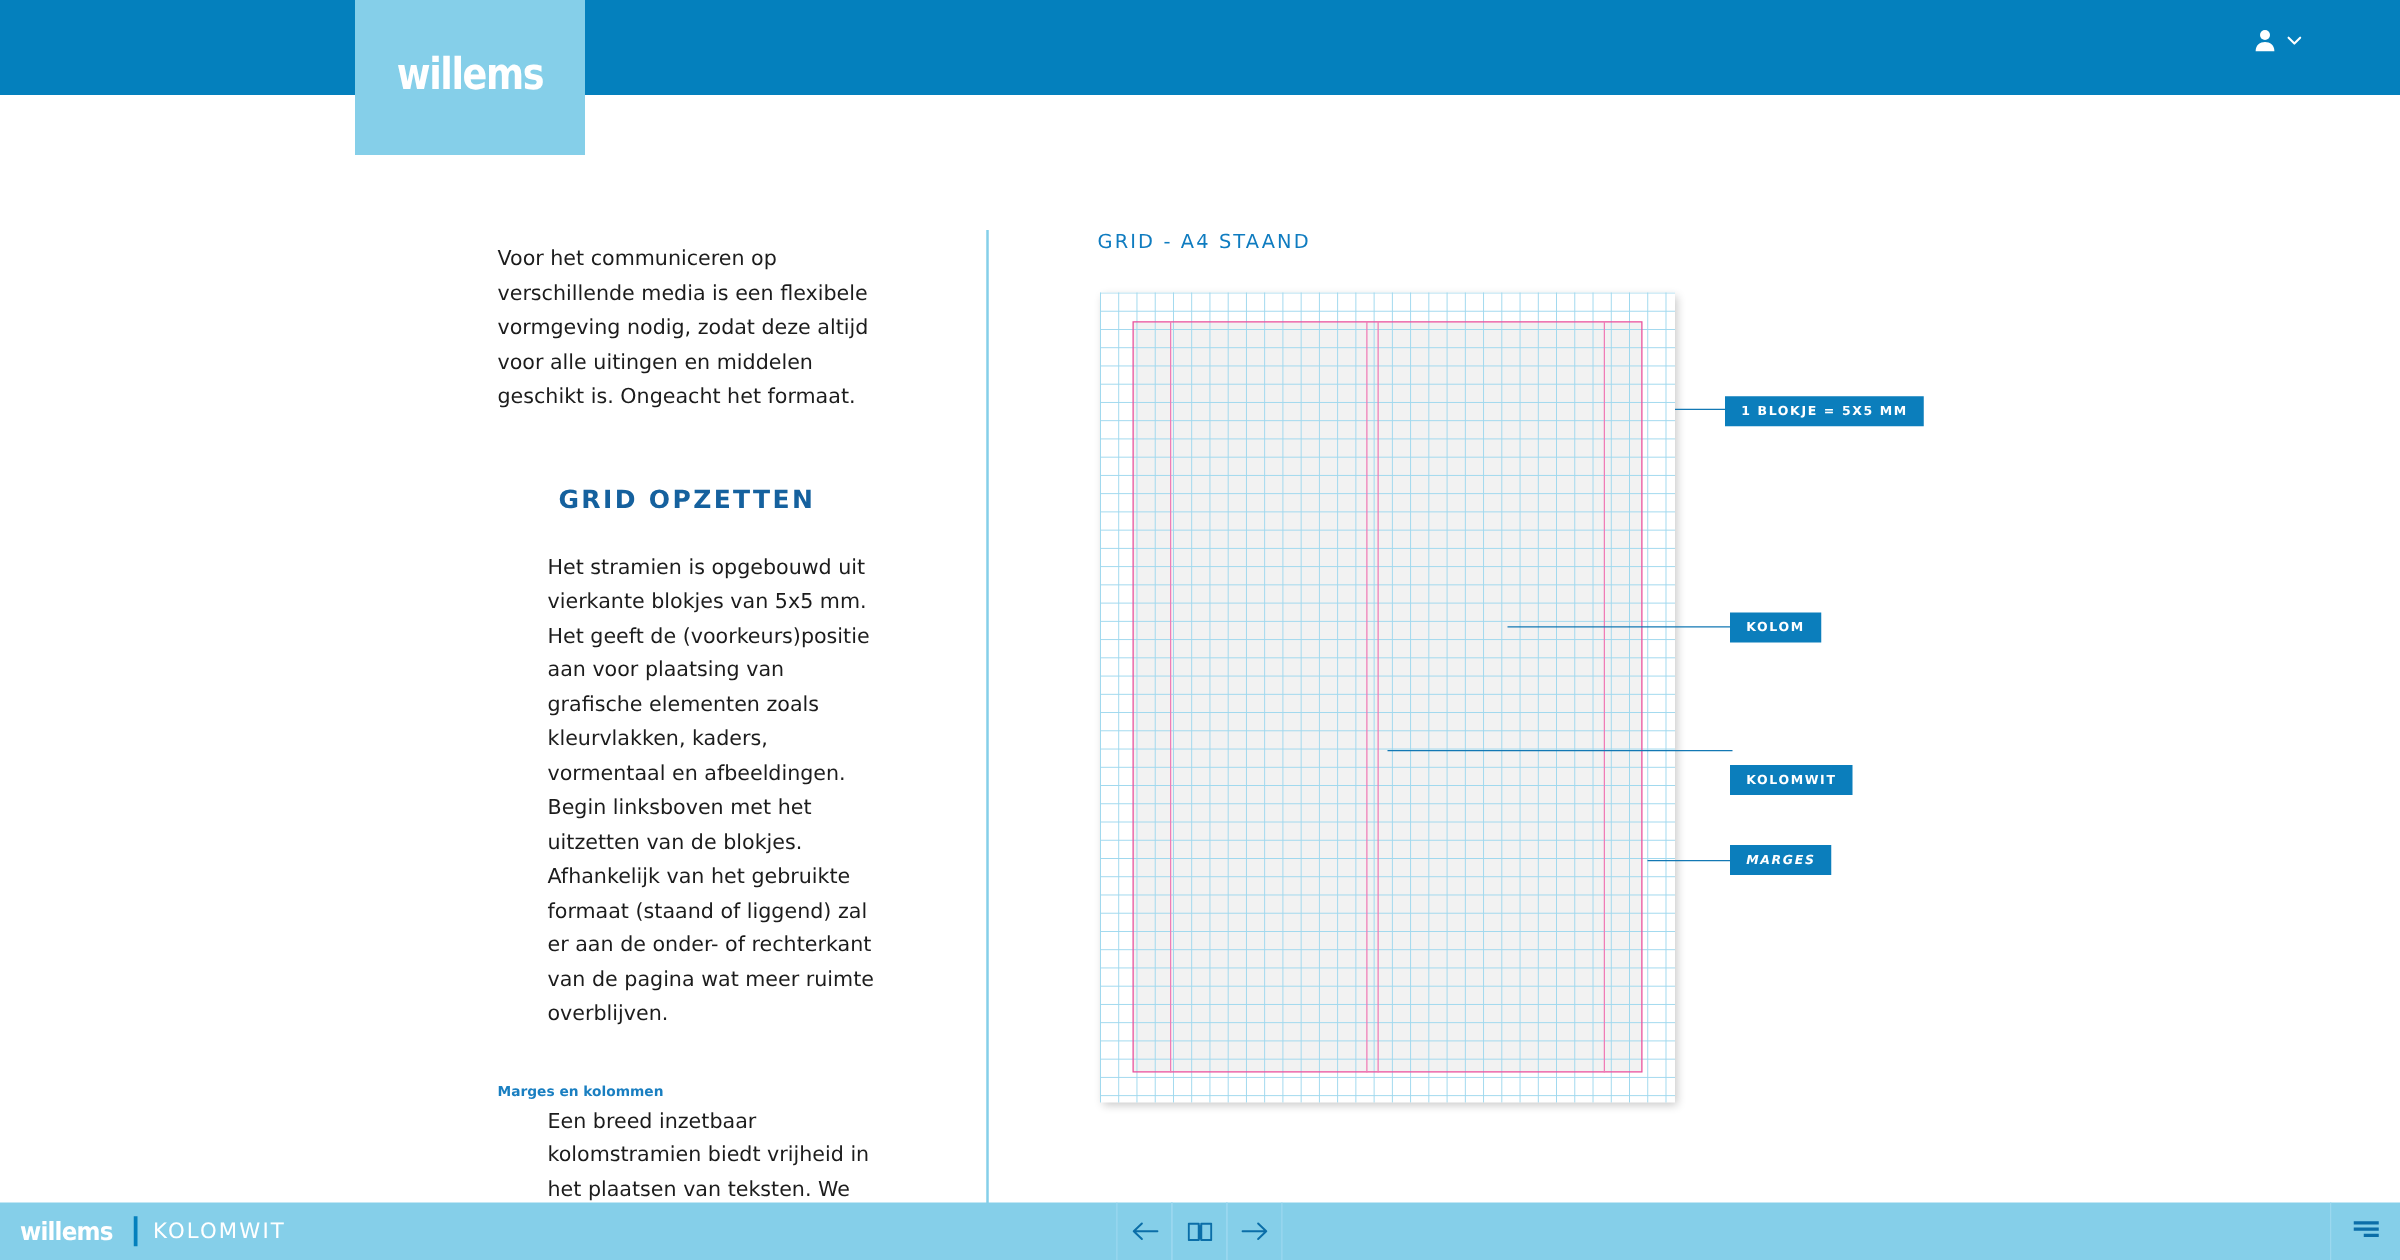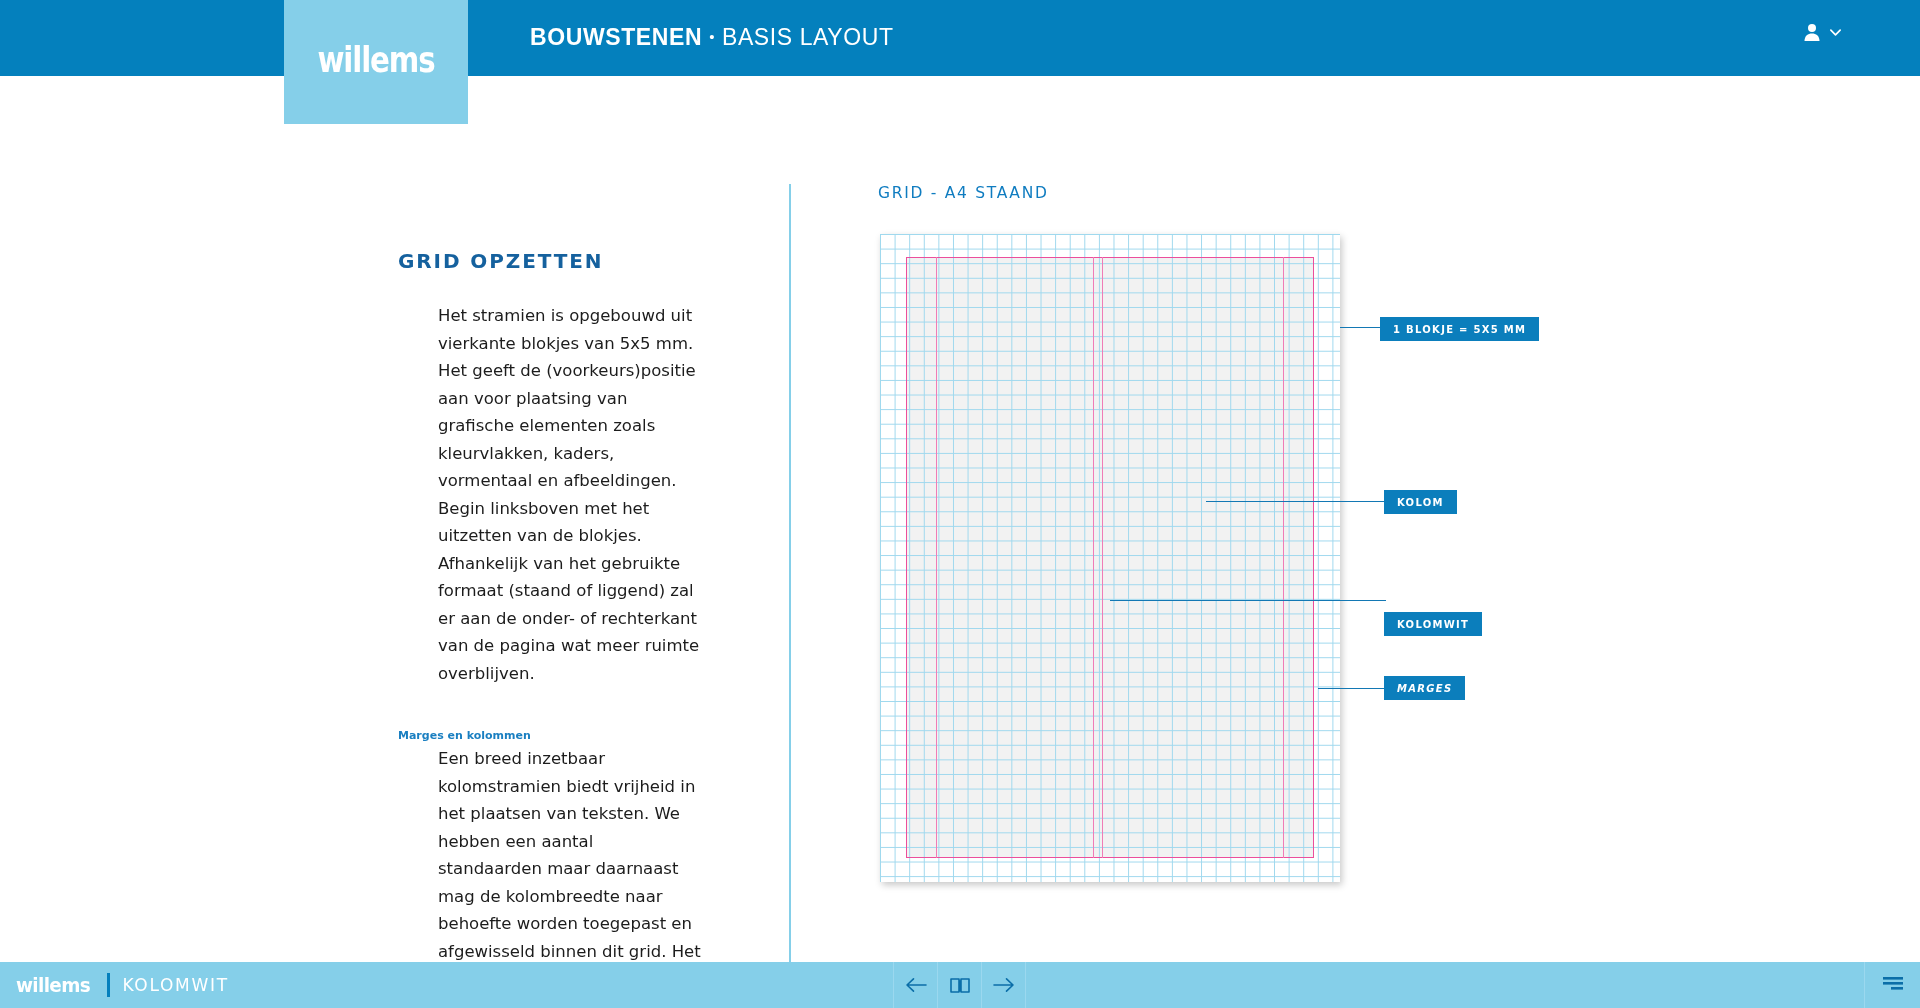--- a/index.html
+++ b/index.html
@@ -60,20 +60,21 @@
     position: absolute; left: 398px; top: 117px; width: 303px;
   }
   .body-text {
     color: #1c1c1c; font-size: 16.5px; line-height: 27.5px;
     font-family: "DejaVu Sans", sans-serif;
   }
   .h-section {
     color: #15619e; font-size: 20px; font-weight: 700; letter-spacing: 1.9px;
     margin-top: 56px; margin-bottom: 29px;
     font-family: "DejaVu Sans", sans-serif;
+    text-align: center;
   }
   .h-sub {
     color: #1a7fc1; font-size: 11px; font-weight: 700;
     margin-top: 42px; margin-bottom: 3px;
     font-family: "DejaVu Sans", sans-serif;
   }
   .p-gap { margin-top: 0; margin-left: 40px; }
 
   
   .right-col { position: absolute; left: 878px; top: 108px; }
@@ -172,23 +173,20 @@
     border-left: 1px solid #9bd8ef;
     cursor: pointer;
   }
 </style>
 </head>
 <body>
 
 <div class="page">
 
   <div class="header">
-    <div class="header-title">
-      <span class="t-bold">BOUWSTENEN</span><span class="t-dot">•</span><span class="t-light">BASIS LAYOUT</span>
-    </div>
 
     <div class="user-menu">
       <span>
         <svg class="user-icon" viewBox="0 0 20 20" aria-hidden="true">
           <circle cx="10" cy="6" r="4" fill="#ffffff"></circle>
           <path d="M2.5 19 C2.5 13.8 6 11.5 10 11.5 C14 11.5 17.5 13.8 17.5 19 Z" fill="#ffffff"></path>
         </svg>
       </span>
       <span>
         <svg class="chev" viewBox="0 0 14 14" aria-hidden="true">
@@ -200,20 +198,21 @@
 
   <div class="logo-tab">
     <div class="logo-tab-word">willems</div>
   </div>
 
   <div class="content">
 
     <div class="divider-v"></div>
 
     <div class="left-col">
+      <p class="body-text">Voor het communiceren op verschillende media is een flexibele vormgeving nodig, zodat deze altijd voor alle uitingen en middelen geschikt is. Ongeacht het formaat.</p>
       <h2 class="h-section">GRID OPZETTEN</h2>
       <p class="body-text p-gap">Het stramien is opgebouwd uit vierkante blokjes van 5x5 mm. Het geeft de (voorkeurs)positie aan voor plaatsing van grafische elementen zoals kleurvlakken, kaders, vormentaal en afbeeldingen. Begin linksboven met het uitzetten van de blokjes. Afhankelijk van het gebruikte formaat (staand of liggend) zal er aan de onder- of rechterkant van de pagina wat meer ruimte overblijven.</p>
       <h3 class="h-sub">Marges en kolommen</h3>
       <p class="body-text p-gap">Een breed inzetbaar kolomstramien biedt vrijheid in het plaatsen van teksten. We hebben een aantal standaarden maar daarnaast mag de kolombreedte naar behoefte worden toegepast en afgewisseld binnen dit grid. Het aantal beschikbare kolommen is wisselend per A-formaat, het</p>
     </div>
 
     <div class="right-col">
       <div class="h-grid-title">GRID - A4 STAAND</div>
     </div>
 

